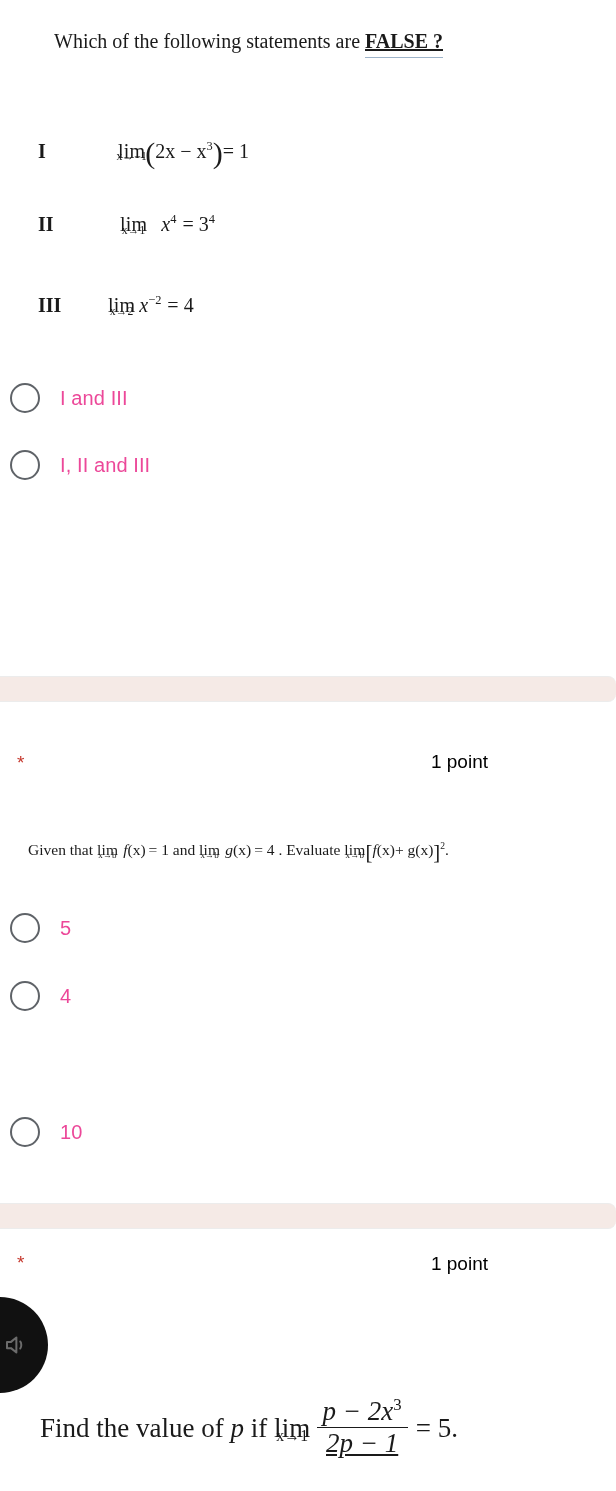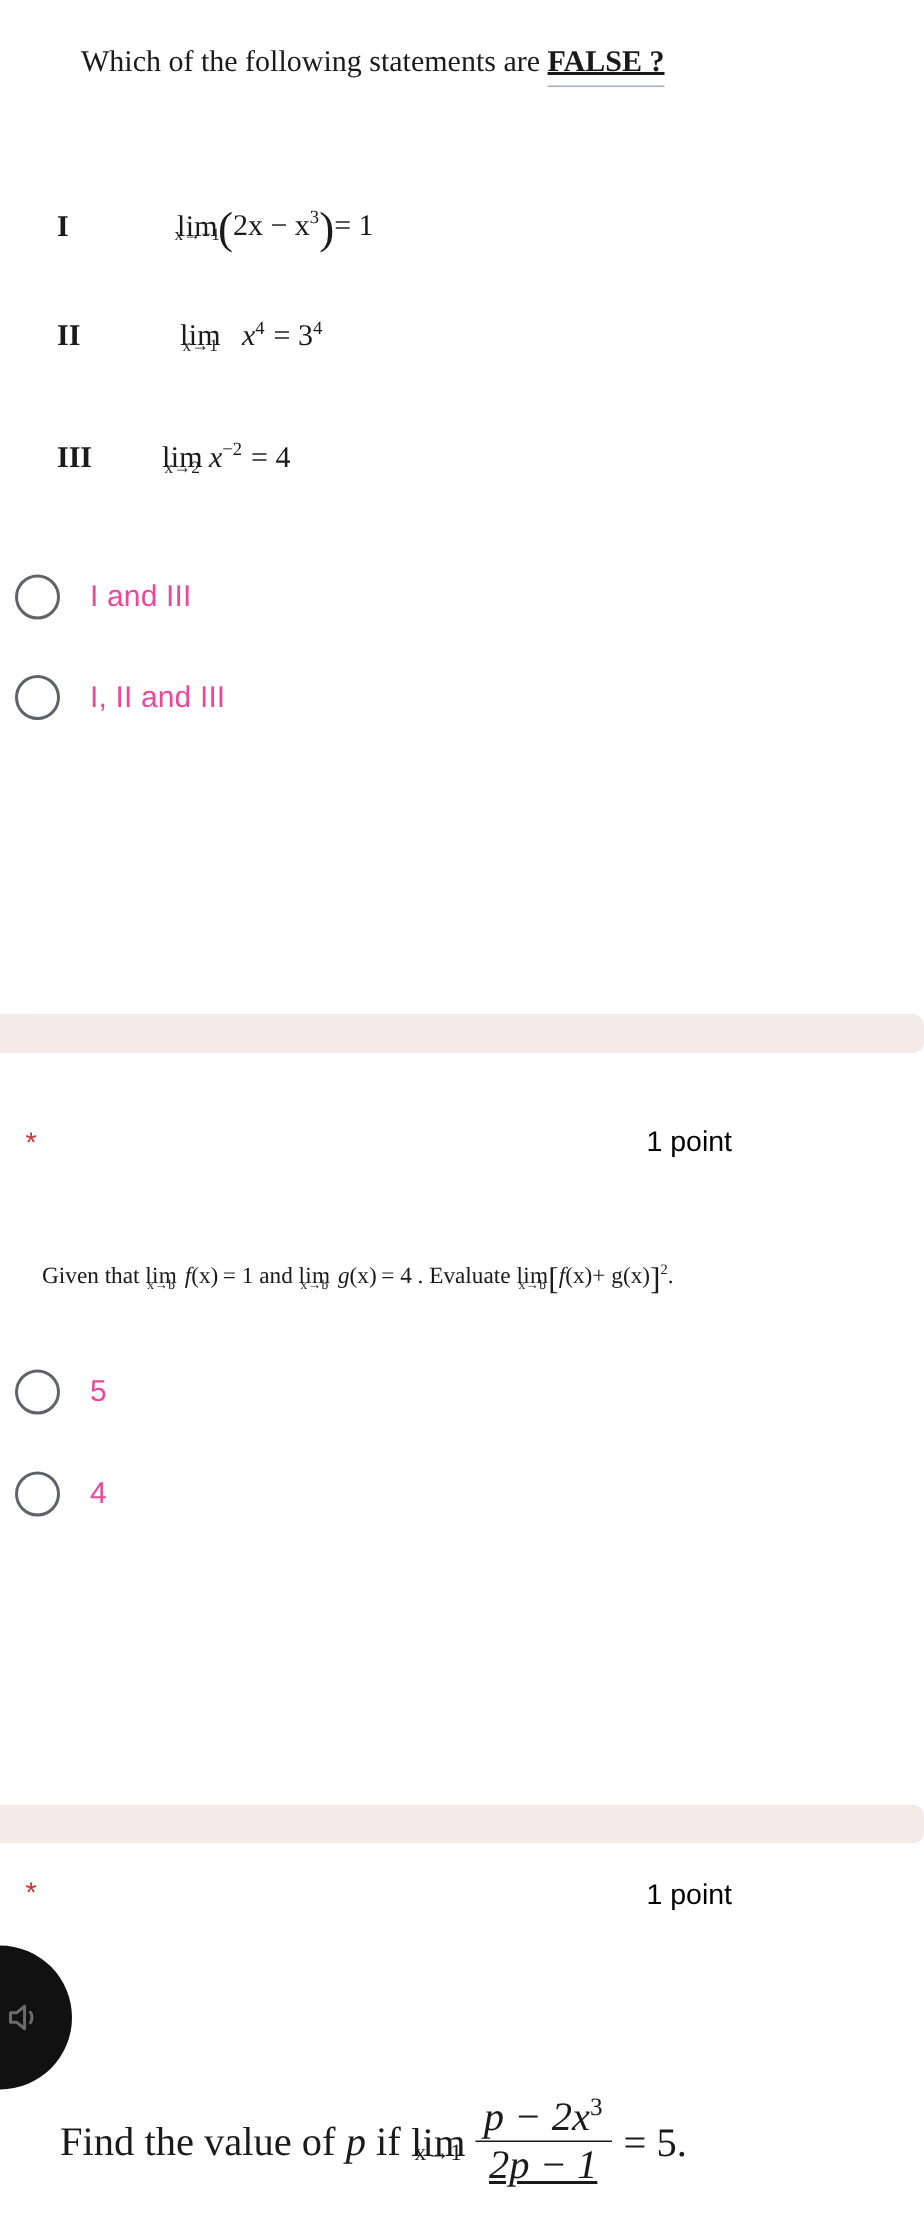--- a/index.html
+++ b/index.html
@@ -149,20 +149,24 @@
   </div>
 
   <div class="opt" style="top:906px">
     <span class="radio"></span>
     <span class="lbl">5</span>
   </div>
   <div class="opt" style="top:974px">
     <span class="radio"></span>
     <span class="lbl">4</span>
   </div>
+  <div class="opt" style="top:1110px">
+    <span class="radio"></span>
+    <span class="lbl">10</span>
+  </div>
 
   <div class="sep" style="top:1203px"></div>
 
   <div class="req-star" style="left:17px; top:1253px">*</div>
   <div class="points" style="top:1253px">1 point</div>
 
   <div id="audio-bubble">
     <svg width="30" height="30" viewBox="0 0 24 24">
       <path d="M4 9.5h3.2L11.5 6v12L7.2 14.5H4z" fill="none" stroke="#6b6b6b" stroke-width="1.6" stroke-linejoin="round"></path>
       <path d="M14.6 9.2c1.1 1.1 1.1 4.5 0 5.6" fill="none" stroke="#6b6b6b" stroke-width="1.6" stroke-linecap="round"></path>

